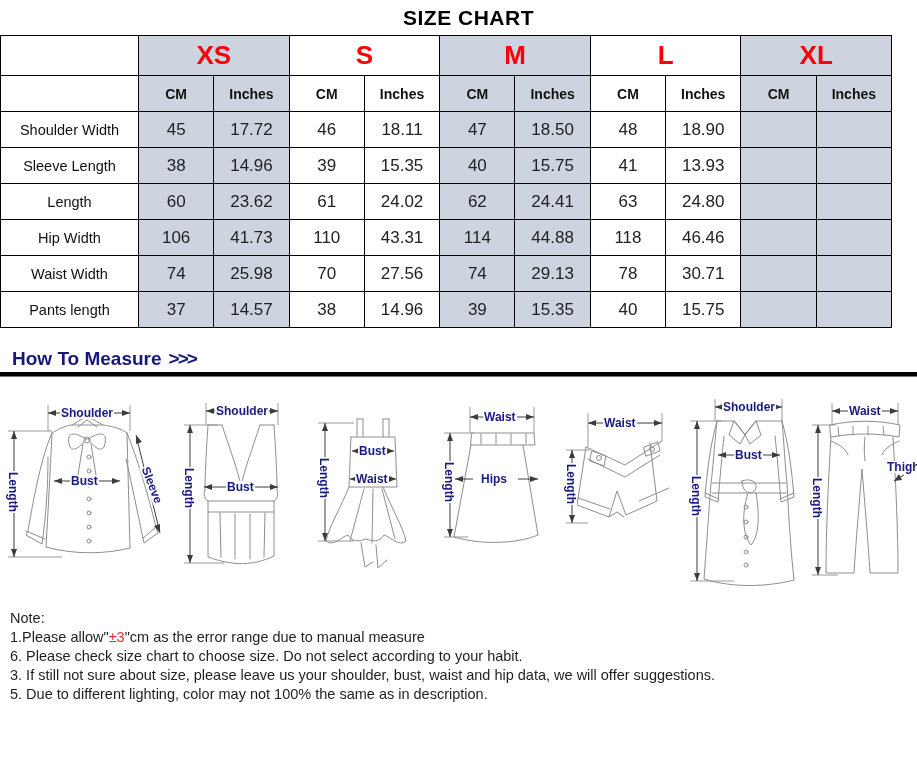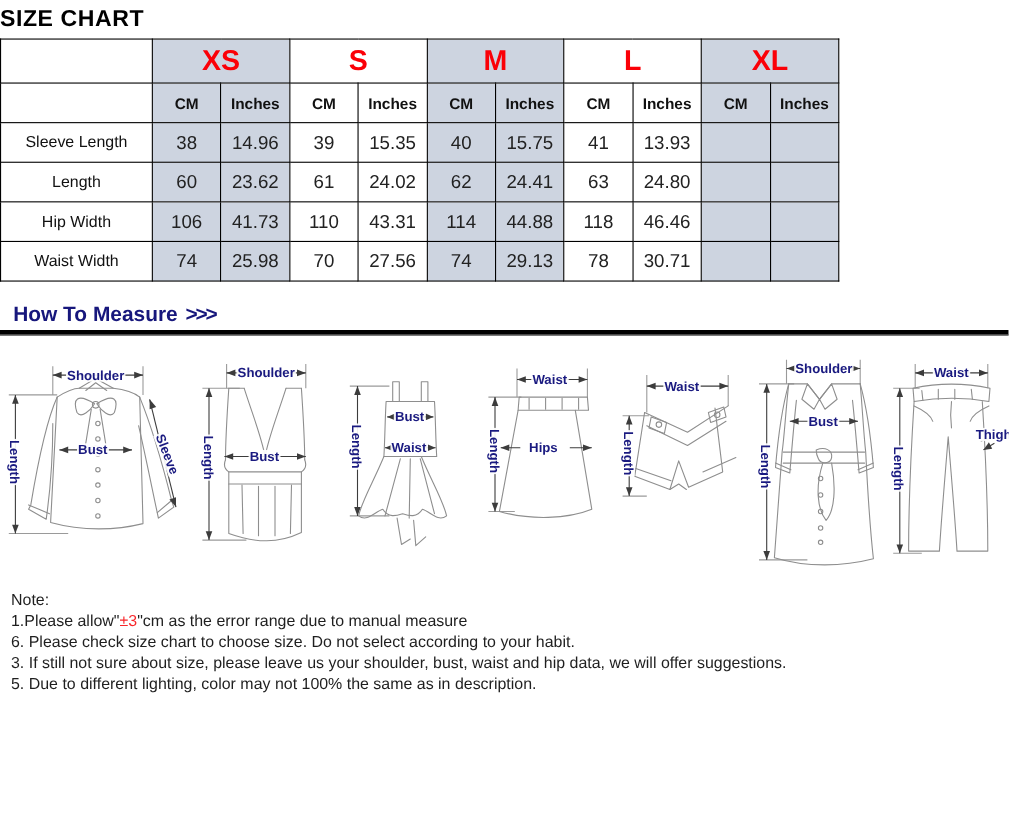--- a/index.html
+++ b/index.html
@@ -1,18 +1,18 @@
 <!DOCTYPE html>
 <html><head>
 <meta charset="utf-8">
 <style>
   html,body{margin:0;padding:0;}
   body{width:917px;height:758px;background:#fff;font-family:"Liberation Sans",sans-serif;color:#1a1a1a;position:relative;overflow:hidden;}
-  .title{margin:6px 0 5px;text-align:left;font-size:21px;font-weight:bold;color:#000;letter-spacing:.5px;}
-  table.size{border-collapse:collapse;table-layout:fixed;width:763px;padding-left:24px;}
+  .title{margin:6px 0 5px;text-align:center;font-size:21px;font-weight:bold;color:#000;letter-spacing:.5px;padding-left:20px;}
+  table.size{border-collapse:collapse;table-layout:fixed;width:892px;padding-left:24px;}
   table.size td,table.size th{border:1px solid #000;text-align:center;vertical-align:middle;padding:0;overflow:hidden;}
   tr.r-size{height:40px;}
   th.sz{font-size:26px;font-weight:bold;color:#fb0007;}
   tr.r-units{height:36px;}
   td.unit{font-size:14px;font-weight:bold;color:#111;}
   tbody tr{height:36px;}
   td.rowlabel{font-size:14.5px;color:#111;}
   td.val{font-size:17px;color:#222;}
   .sh{background:#cdd4e0;}
   .measure-head{margin:20px 0 2px 12px;font-size:19px;font-weight:bold;color:#17177c;}
@@ -59,20 +59,33 @@
       <td class="unit sh">CM</td>
       <td class="unit sh">Inches</td>
       <td class="unit">CM</td>
       <td class="unit">Inches</td>
       <td class="unit sh">CM</td>
       <td class="unit sh">Inches</td>
     </tr>
   </thead>
   <tbody>
     <tr>
+      <td class="rowlabel">Shoulder Width</td>
+      <td class="val sh">45</td>
+      <td class="val sh">17.72</td>
+      <td class="val">46</td>
+      <td class="val">18.11</td>
+      <td class="val sh">47</td>
+      <td class="val sh">18.50</td>
+      <td class="val">48</td>
+      <td class="val">18.90</td>
+      <td class="val sh"></td>
+      <td class="val sh"></td>
+    </tr>
+    <tr>
       <td class="rowlabel">Sleeve Length</td>
       <td class="val sh">38</td>
       <td class="val sh">14.96</td>
       <td class="val">39</td>
       <td class="val">15.35</td>
       <td class="val sh">40</td>
       <td class="val sh">15.75</td>
       <td class="val">41</td>
       <td class="val">13.93</td>
       <td class="val sh"></td>
@@ -107,20 +120,33 @@
     <tr>
       <td class="rowlabel">Waist Width</td>
       <td class="val sh">74</td>
       <td class="val sh">25.98</td>
       <td class="val">70</td>
       <td class="val">27.56</td>
       <td class="val sh">74</td>
       <td class="val sh">29.13</td>
       <td class="val">78</td>
       <td class="val">30.71</td>
+      <td class="val sh"></td>
+      <td class="val sh"></td>
+    </tr>
+    <tr>
+      <td class="rowlabel">Pants length</td>
+      <td class="val sh">37</td>
+      <td class="val sh">14.57</td>
+      <td class="val">38</td>
+      <td class="val">14.96</td>
+      <td class="val sh">39</td>
+      <td class="val sh">15.35</td>
+      <td class="val">40</td>
+      <td class="val">15.75</td>
       <td class="val sh"></td>
       <td class="val sh"></td>
     </tr>
   </tbody>
 </table>
 
 <div class="measure-head">
   <span>How To Measure</span><span class="arrows">&gt;&gt;&gt;</span>
 </div>
 <div class="bar"></div>

